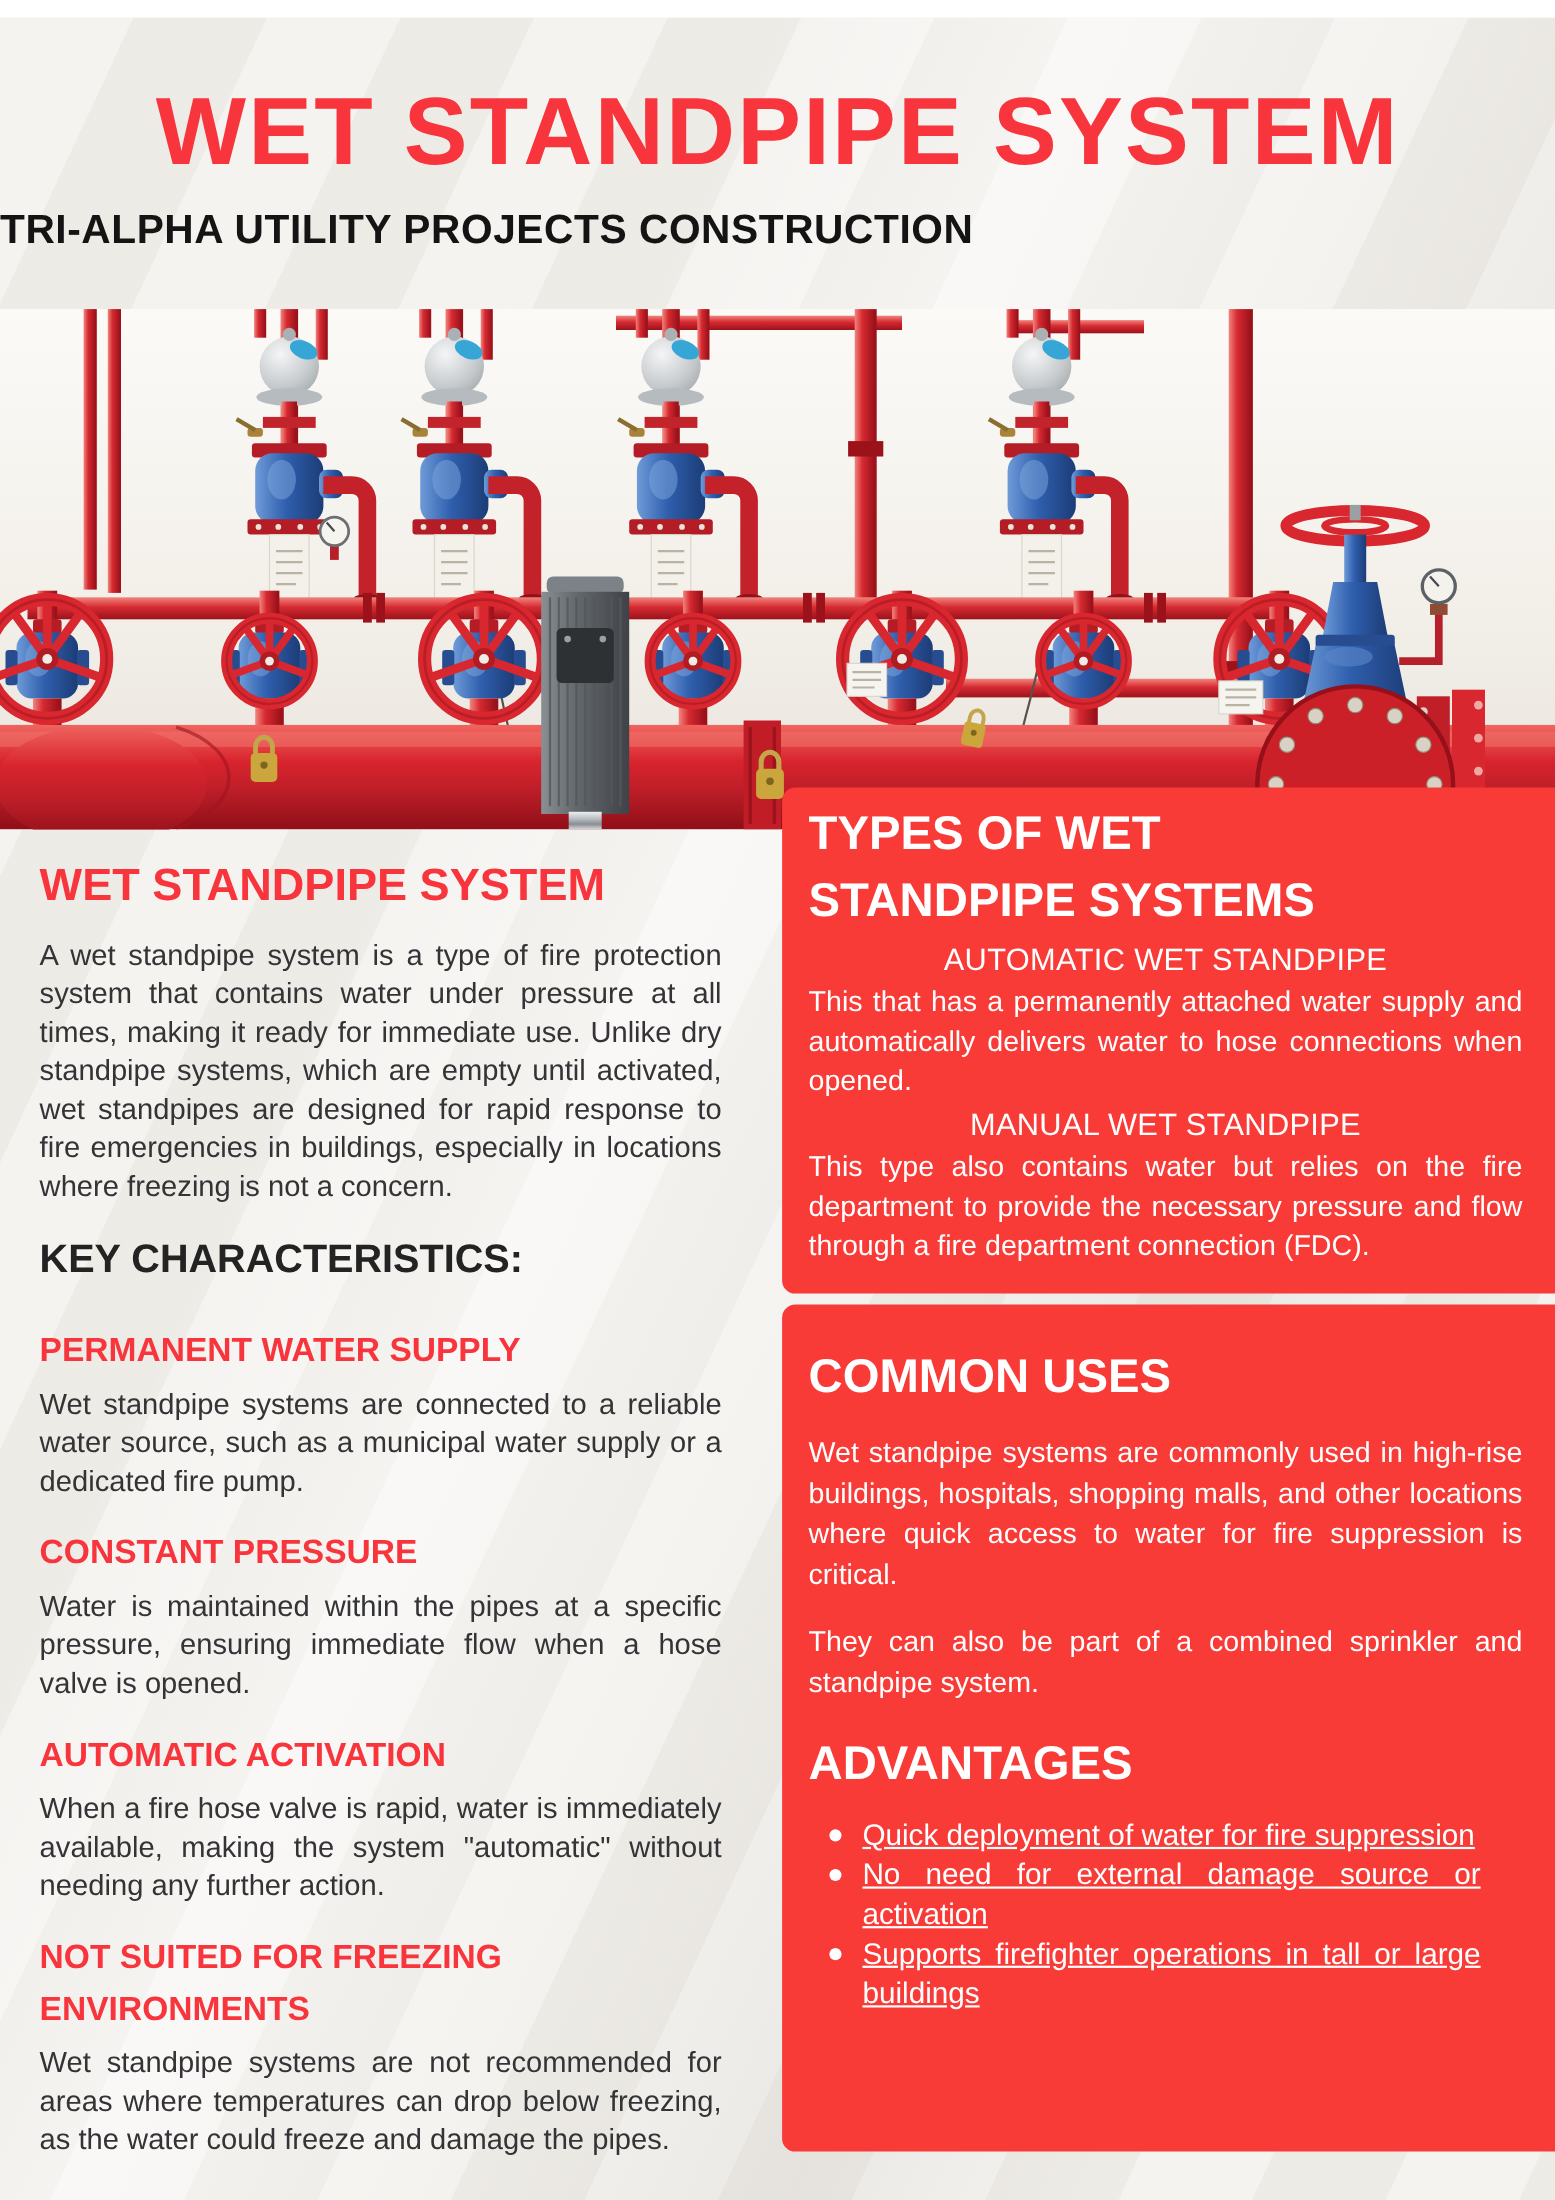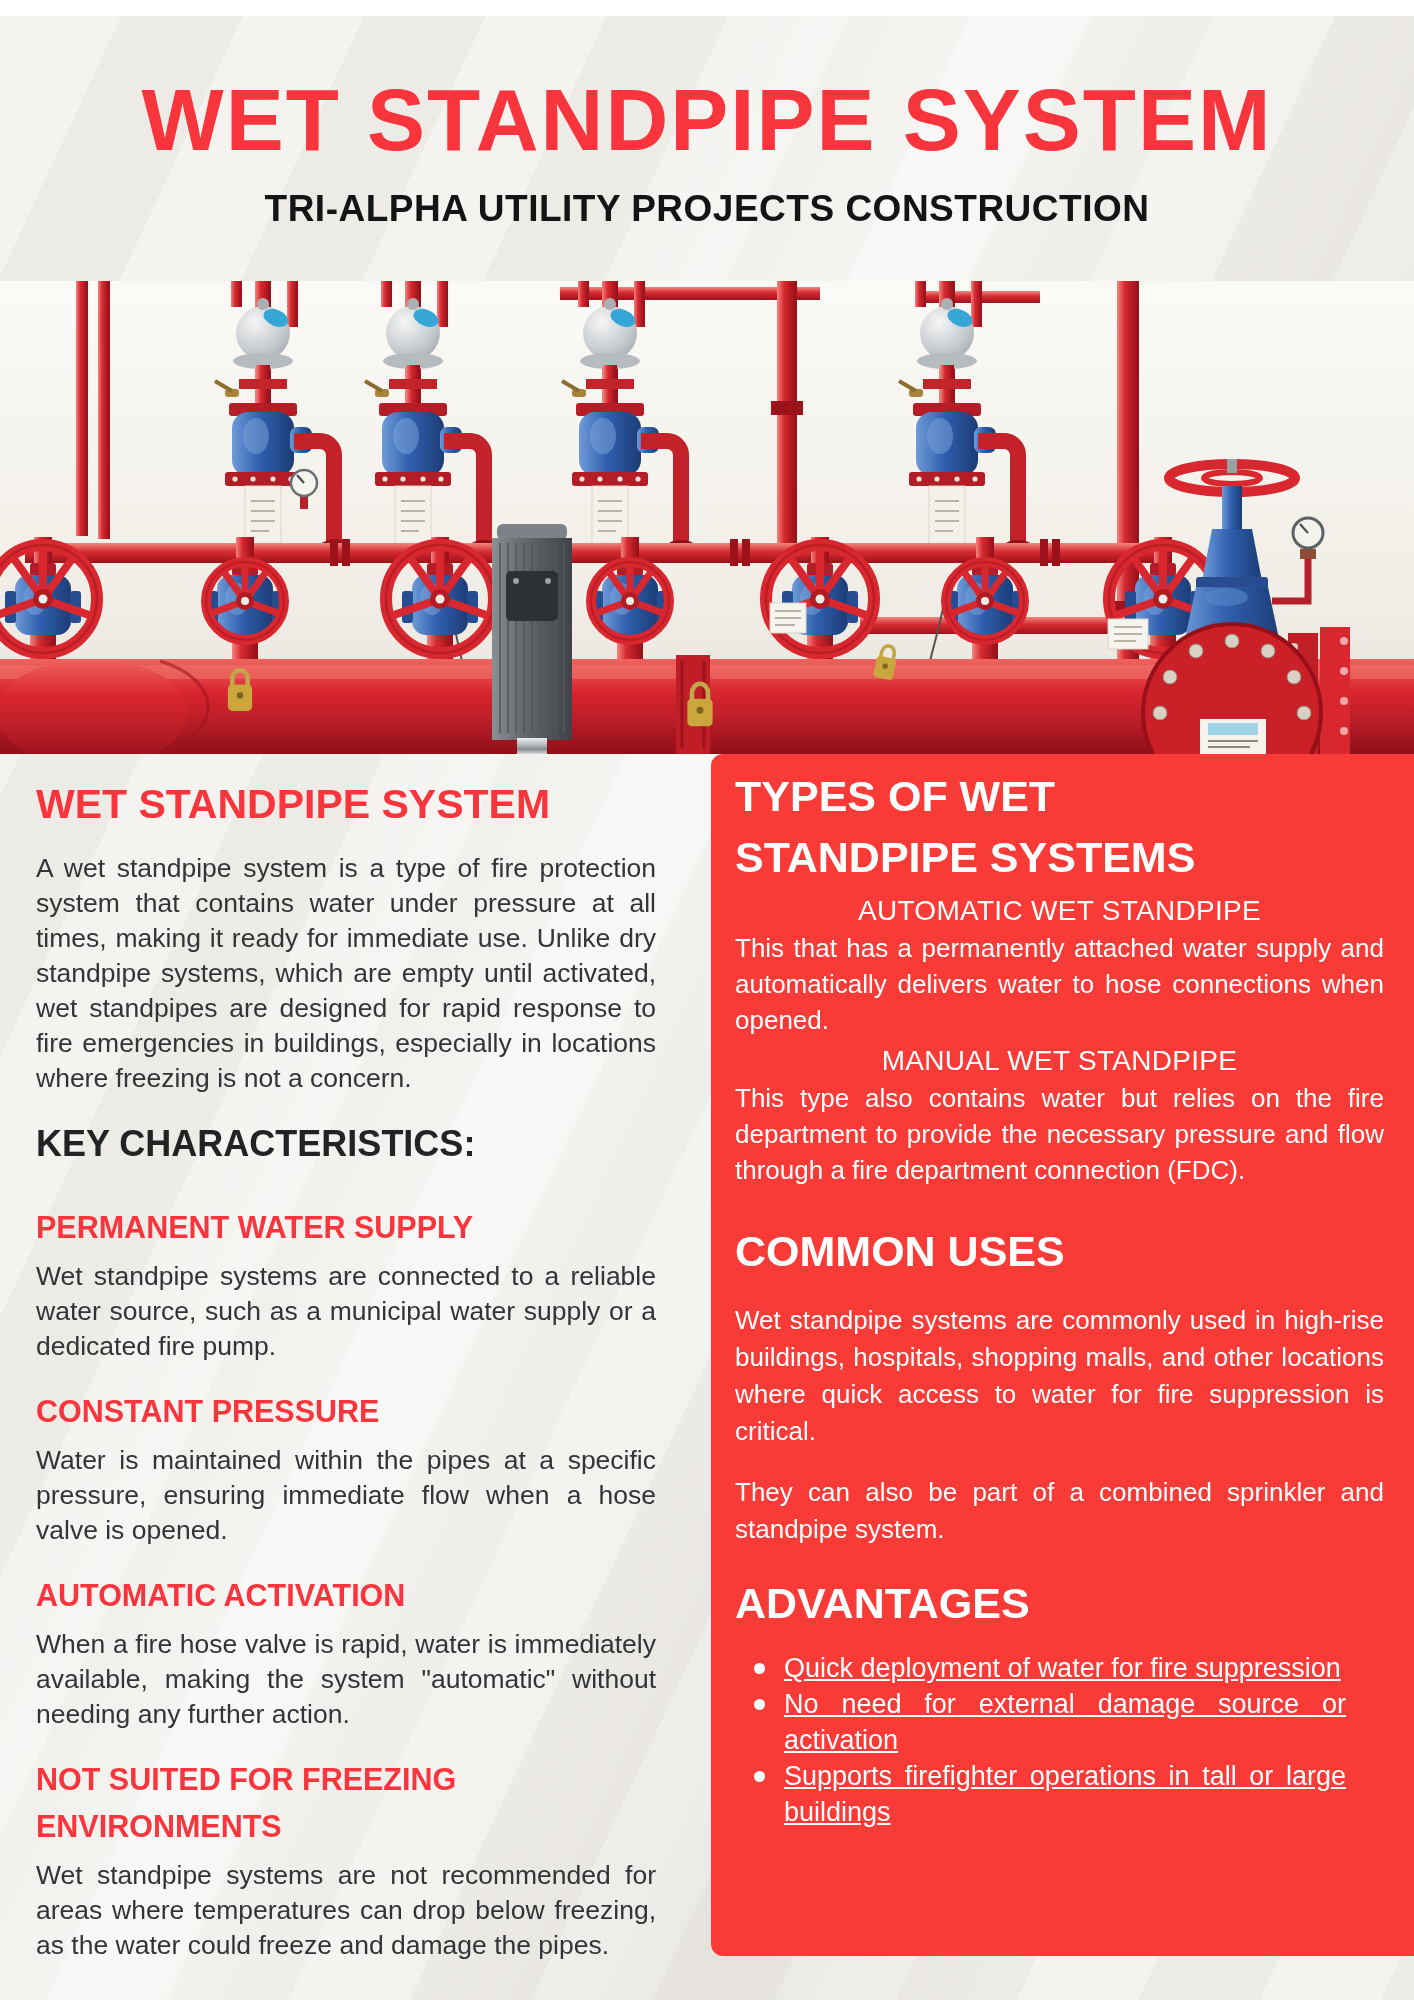--- a/index.html
+++ b/index.html
@@ -14,36 +14,36 @@
   .page::before{content:"";position:absolute;inset:0;
     background:repeating-linear-gradient(115deg,rgba(255,255,255,.45) 0 110px,rgba(208,203,195,.28) 110px 220px);
     opacity:.45;pointer-events:none;}
   .page::after{content:"";position:absolute;inset:0;
     background:linear-gradient(115deg,transparent 30%,rgba(255,255,255,.75) 42%,transparent 55%,rgba(197,192,184,.35) 70%,transparent 82%);
     opacity:.6;pointer-events:none;}
   .layer{position:absolute;inset:0;z-index:2;}
 
   .main-title{position:absolute;top:58px;left:0;width:100%;text-align:center;
     font-size:87px;font-weight:800;letter-spacing:2px;color:var(--red);line-height:1.05;}
-  .sub-title{position:absolute;top:172px;left:0;width:100%;text-align:center;
+  .sub-title{position:absolute;top:172px;left:0;width:100%;text-align:left;
     font-size:37px;font-weight:700;letter-spacing:.5px;color:#141414;}
 
   .photo{position:absolute;top:265px;left:0;width:1414px;height:473px;display:block;}
 
   .left-col{position:absolute;left:36px;top:766px;width:620px;color:var(--ink);}
   .h-red-lg{font-size:41px;font-weight:800;color:var(--red);margin:0 0 24px;line-height:1.1;}
   .p-body{font-size:26.5px;line-height:35px;text-align:justify;color:#343336;margin:0 0 28px;}
   .h-black{font-size:36px;font-weight:800;color:#232323;margin:0 0 40px;line-height:1.1;}
   .char-block{margin:0 0 24px;}
   .h-red-md{font-size:30.5px;font-weight:800;color:var(--red);line-height:47px;margin:0 0 8px;}
   .char-text{font-size:26.5px;line-height:35px;text-align:justify;color:#343336;margin:0;}
 
   .box{position:absolute;left:711px;width:703px;background:var(--box-red);color:#fff;
     border-radius:12px 0 0 12px;}
-  .box-types{top:738px;height:460px;padding:12px 30px 0 24px;}
+  .box-types{top:700px;height:460px;padding:12px 30px 0 24px;}
   .box-uses{top:1170px;height:770px;padding:42px 30px 0 24px;}
   .box-h1{font-size:43px;font-weight:800;line-height:61px;margin:0 0 6px;}
   .box-h1-single{font-size:43px;font-weight:800;line-height:46px;margin:0 0 28px;}
   .box-sub{font-size:28px;font-weight:400;line-height:33px;margin:0 0 3px;letter-spacing:.3px;text-align:center;}
   .box-p{font-size:26px;line-height:36px;text-align:justify;margin:0 0 6px;}
   .box-uses .box-p{line-height:37px;margin:0 0 24px;}
   .adv-h{font-size:43px;font-weight:800;line-height:46px;margin:32px 0 24px;}
   .adv-list{list-style:none;margin:0;padding:0 38px 0 10px;}
   .adv-item{display:flex;align-items:flex-start;font-size:27px;line-height:36px;text-align:justify;text-decoration:underline;}
   .adv-dot{flex:0 0 11px;width:11px;height:11px;border-radius:50%;background:#fff;margin:13px 19px 0 9px;}

